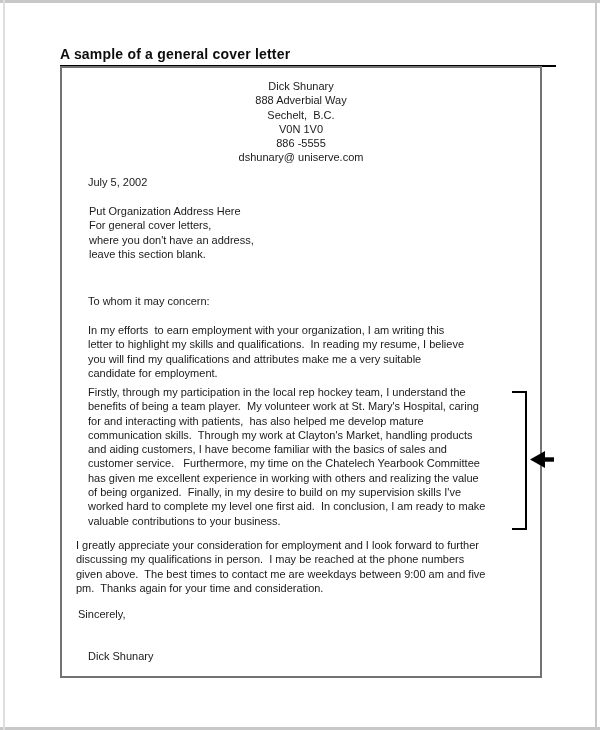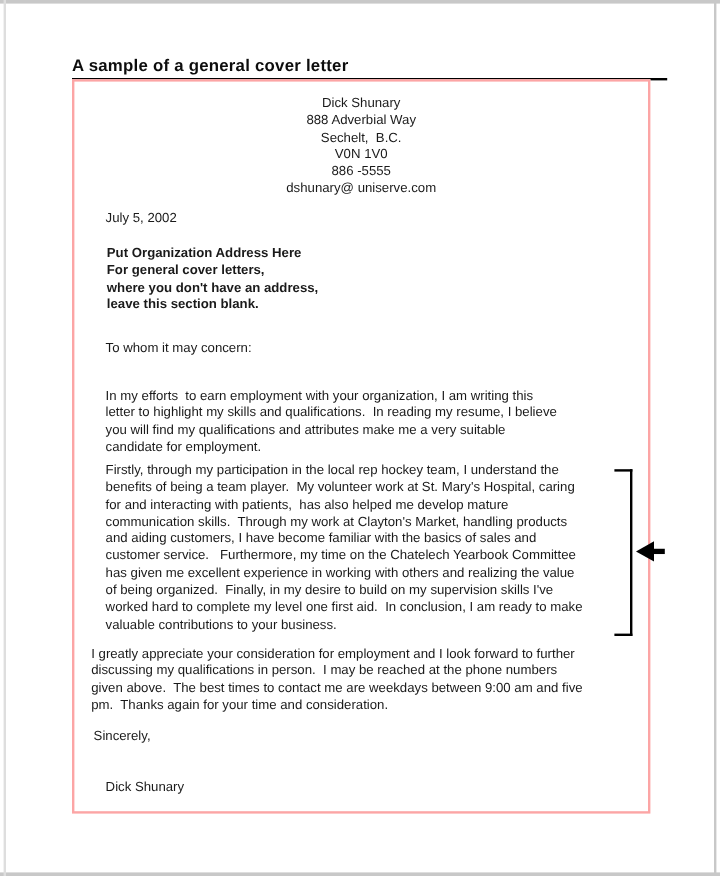--- a/index.html
+++ b/index.html
@@ -29,35 +29,35 @@
     line-height: 16px;
     letter-spacing: 0.2px;
     color: #0d0d0d;
     padding-bottom: 3px;
     border-bottom: 2px solid #000;
   }
   .letter-box {
     position: absolute;
     left: 60px; top: 66px;
     width: 482px; height: 612px;
-    border: 2px solid #fca5a5;
+    border: 2px solid #737373;
     box-sizing: border-box;
     background: #ffffff;
   }
   .txt {
     position: absolute;
     font-size: 11px;
     line-height: 14.3px;
     white-space: pre;
     color: #1a1a1a;
   }
   .sender    { left: 0; top: 11px; width: 100%; text-align: center; }
   .date      { left: 26px; top: 107px; }
-  .recipient { left: 27px; top: 136px; font-weight: bold; }
-  .salutation{ left: 26px; top: 215px; }
+  .recipient { left: 27px; top: 136px; }
+  .salutation{ left: 26px; top: 226px; }
   .p1        { left: 26px; top: 255px; }
   .p2        { left: 26px; top: 317px; }
   .p3        { left: 14px; top: 470px; }
   .closing   { left: 16px; top: 539px; }
   .signature { left: 26px; top: 581px; }
 
   
   .bracket {
     position: absolute;
     left: 512px; top: 391px;

